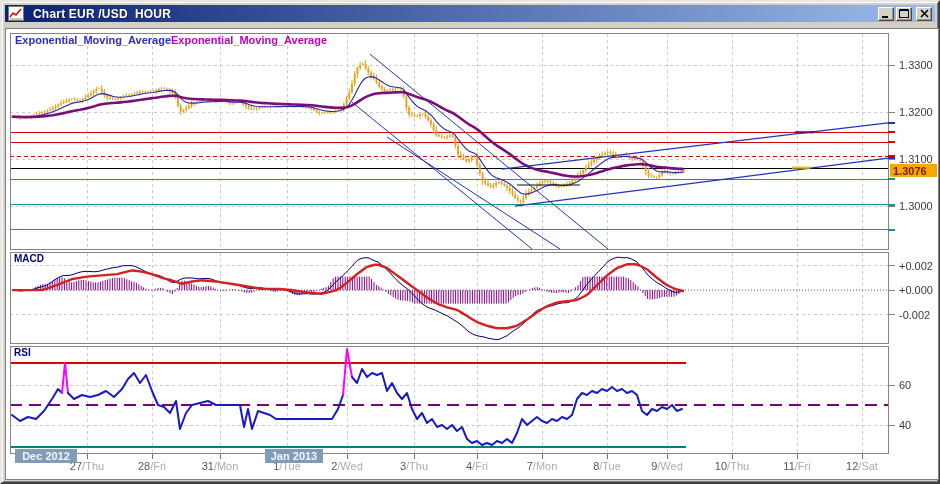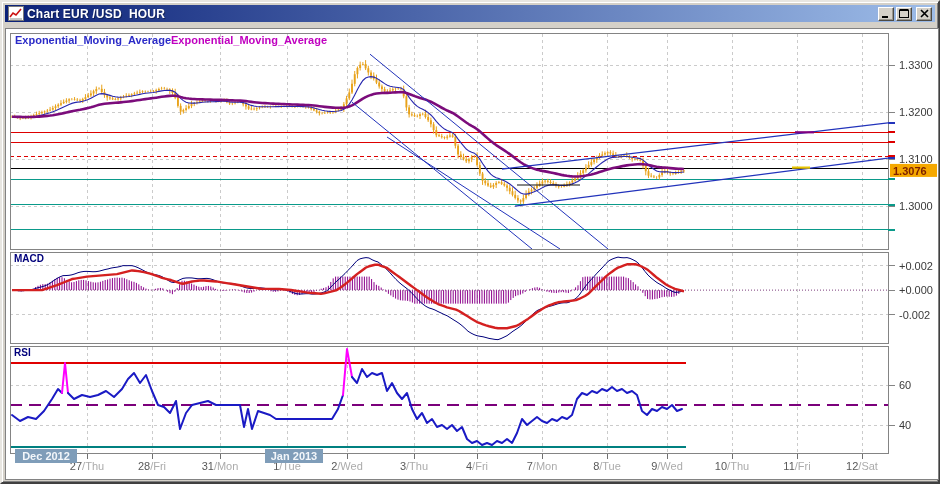--- a/index.html
+++ b/index.html
@@ -1,21 +1,21 @@
 <!DOCTYPE html>
 <html><head>
 <meta charset="utf-8">
 <style>
   html,body{margin:0;padding:0;background:#d4d0c8;font-family:"Liberation Sans",sans-serif;}
   .window{position:relative;width:940px;height:484px;background:#d4d0c8;box-sizing:border-box;
           border:2px solid;border-color:#e8e6e1 #404040 #404040 #e8e6e1;
           box-shadow:inset 1px 1px 0 #ffffff, inset -1px -1px 0 #808080;}
   .titlebar{position:absolute;left:3px;top:3px;right:3px;height:17px;
             background:linear-gradient(to right,#0b2178,#9dbce8);
-            display:flex;align-items:center;padding:0 2px;color:#ffffff;}
+            display:flex;align-items:center;padding:0 2px;color:#ffffff;gap:6px;}
   .title-icon{width:16px;height:15px;margin:0 3px 0 1px;flex:0 0 auto;}
   .title-text{font-size:12px;font-weight:bold;letter-spacing:.2px;white-space:pre;
               text-shadow:1px 1px 0 rgba(0,0,0,.35);flex:1 1 auto;}
   .win-buttons{display:flex;gap:2px;align-items:center;margin-right:1px;}
   .wbtn{width:16px;height:14px;background:#d4d0c8;border:1px solid;
         border-color:#ffffff #4d4a44 #4d4a44 #ffffff;box-shadow:inset -1px -1px 0 #9a968e;
         display:flex;align-items:center;justify-content:center;padding:0;cursor:pointer;}
   .wbtn.close{margin-left:2px;}
   .client{position:absolute;left:3px;top:26px;width:934px;height:452px;background:#ffffff;
           border:1px solid #828282;box-sizing:border-box;}

